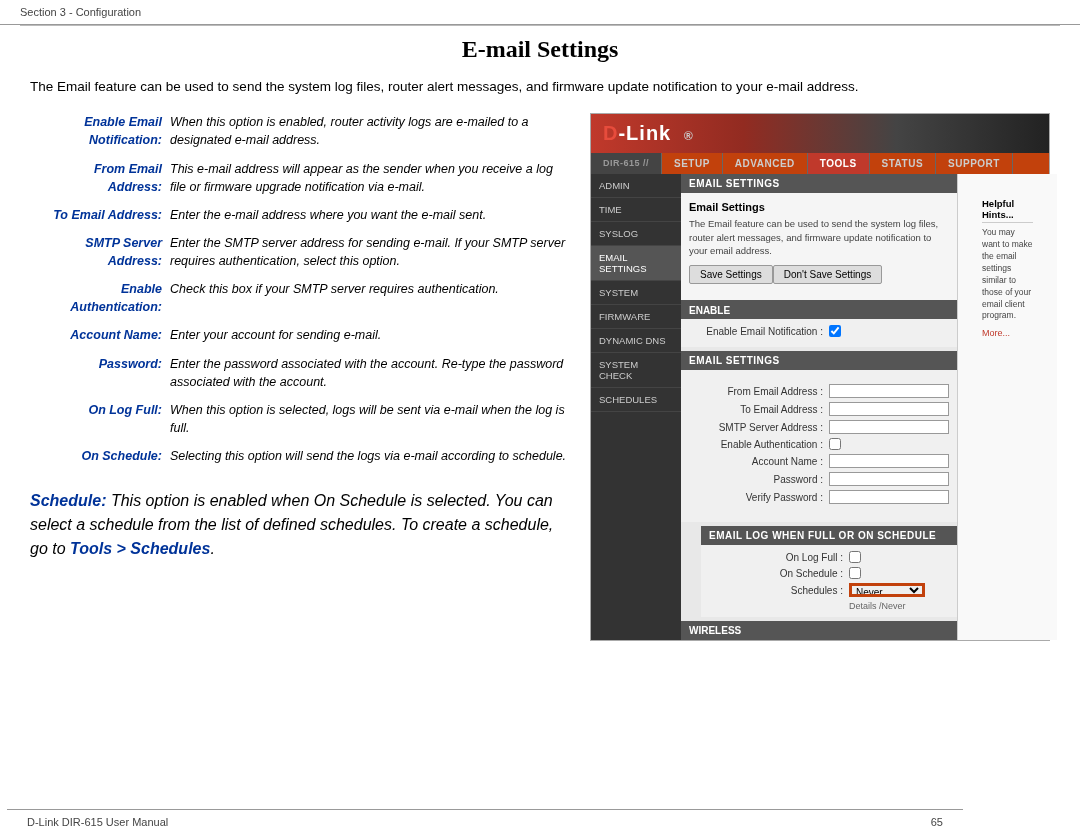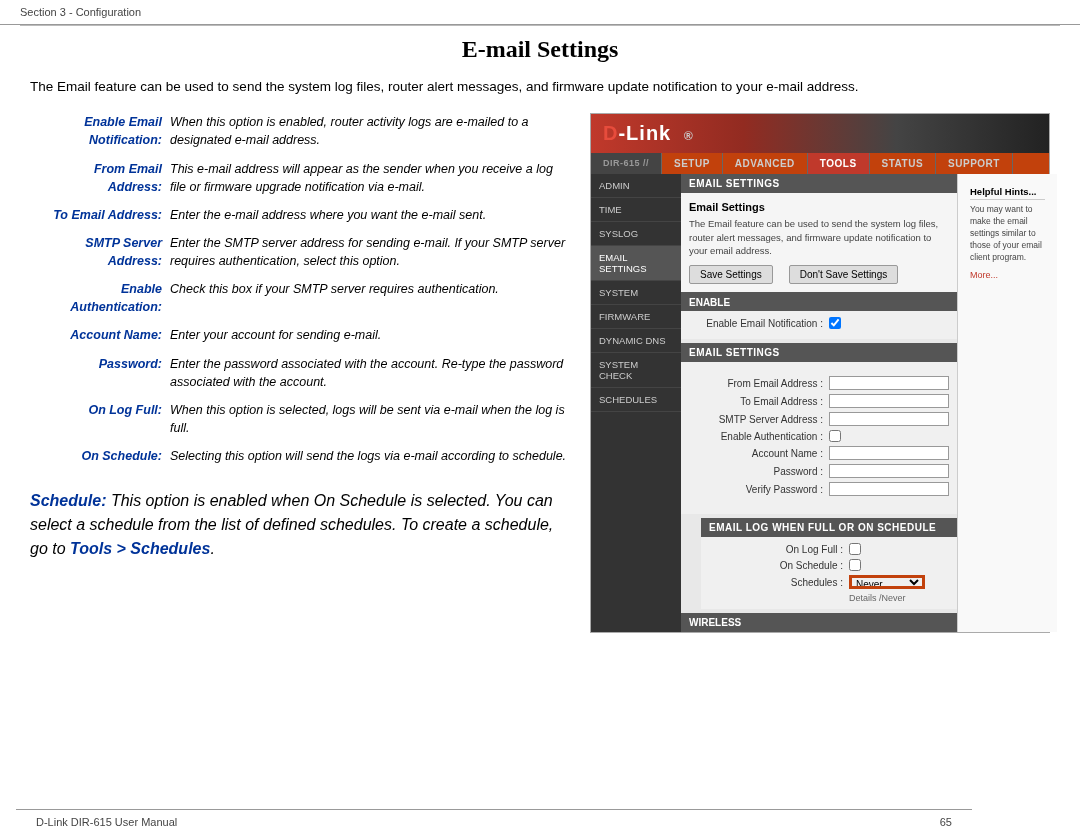--- a/index.html
+++ b/index.html
@@ -15,21 +15,21 @@
     .page-header {
       padding: 6px 20px;
       border-bottom: 1px solid #999;
       font-size: 11px;
       color: #444;
     }
 
     .page-footer {
       position: fixed;
       bottom: 0;
-      left: 16px;
+      left: 7px;
       width: 956px;
       padding: 6px 20px;
       border-top: 1px solid #999;
       font-size: 11px;
       color: #444;
       display: flex;
       justify-content: space-between;
       background: #fff;
     }
 
@@ -200,21 +200,22 @@
 
     .router-section-desc {
       font-size: 9.5px;
       color: #444;
       line-height: 1.4;
       margin-bottom: 8px;
     }
 
     .router-btn-row {
       display: flex;
-      gap: 16px;
+      gap: 0;
+      margin-bottom: 8px;
     }
 
     .router-btn {
       padding: 3px 10px;
       font-size: 10px;
       background: #ddd;
       border: 1px solid #999;
       cursor: pointer;
       border-radius: 2px;
     }
@@ -288,21 +289,21 @@
       padding: 4px 8px;
       font-size: 10px;
       font-weight: bold;
       margin-top: 4px;
     }
 
     .helpful-hints {
       width: 100px;
       background: #f9f9f9;
       border-left: 1px solid #ccc;
-      padding: 12px;
+      padding: 24px;
       flex-shrink: 0;
     }
 
     .helpful-title {
       font-weight: bold;
       font-size: 9.5px;
       margin-bottom: 4px;
       border-bottom: 1px solid #ccc;
       padding-bottom: 2px;
     }

